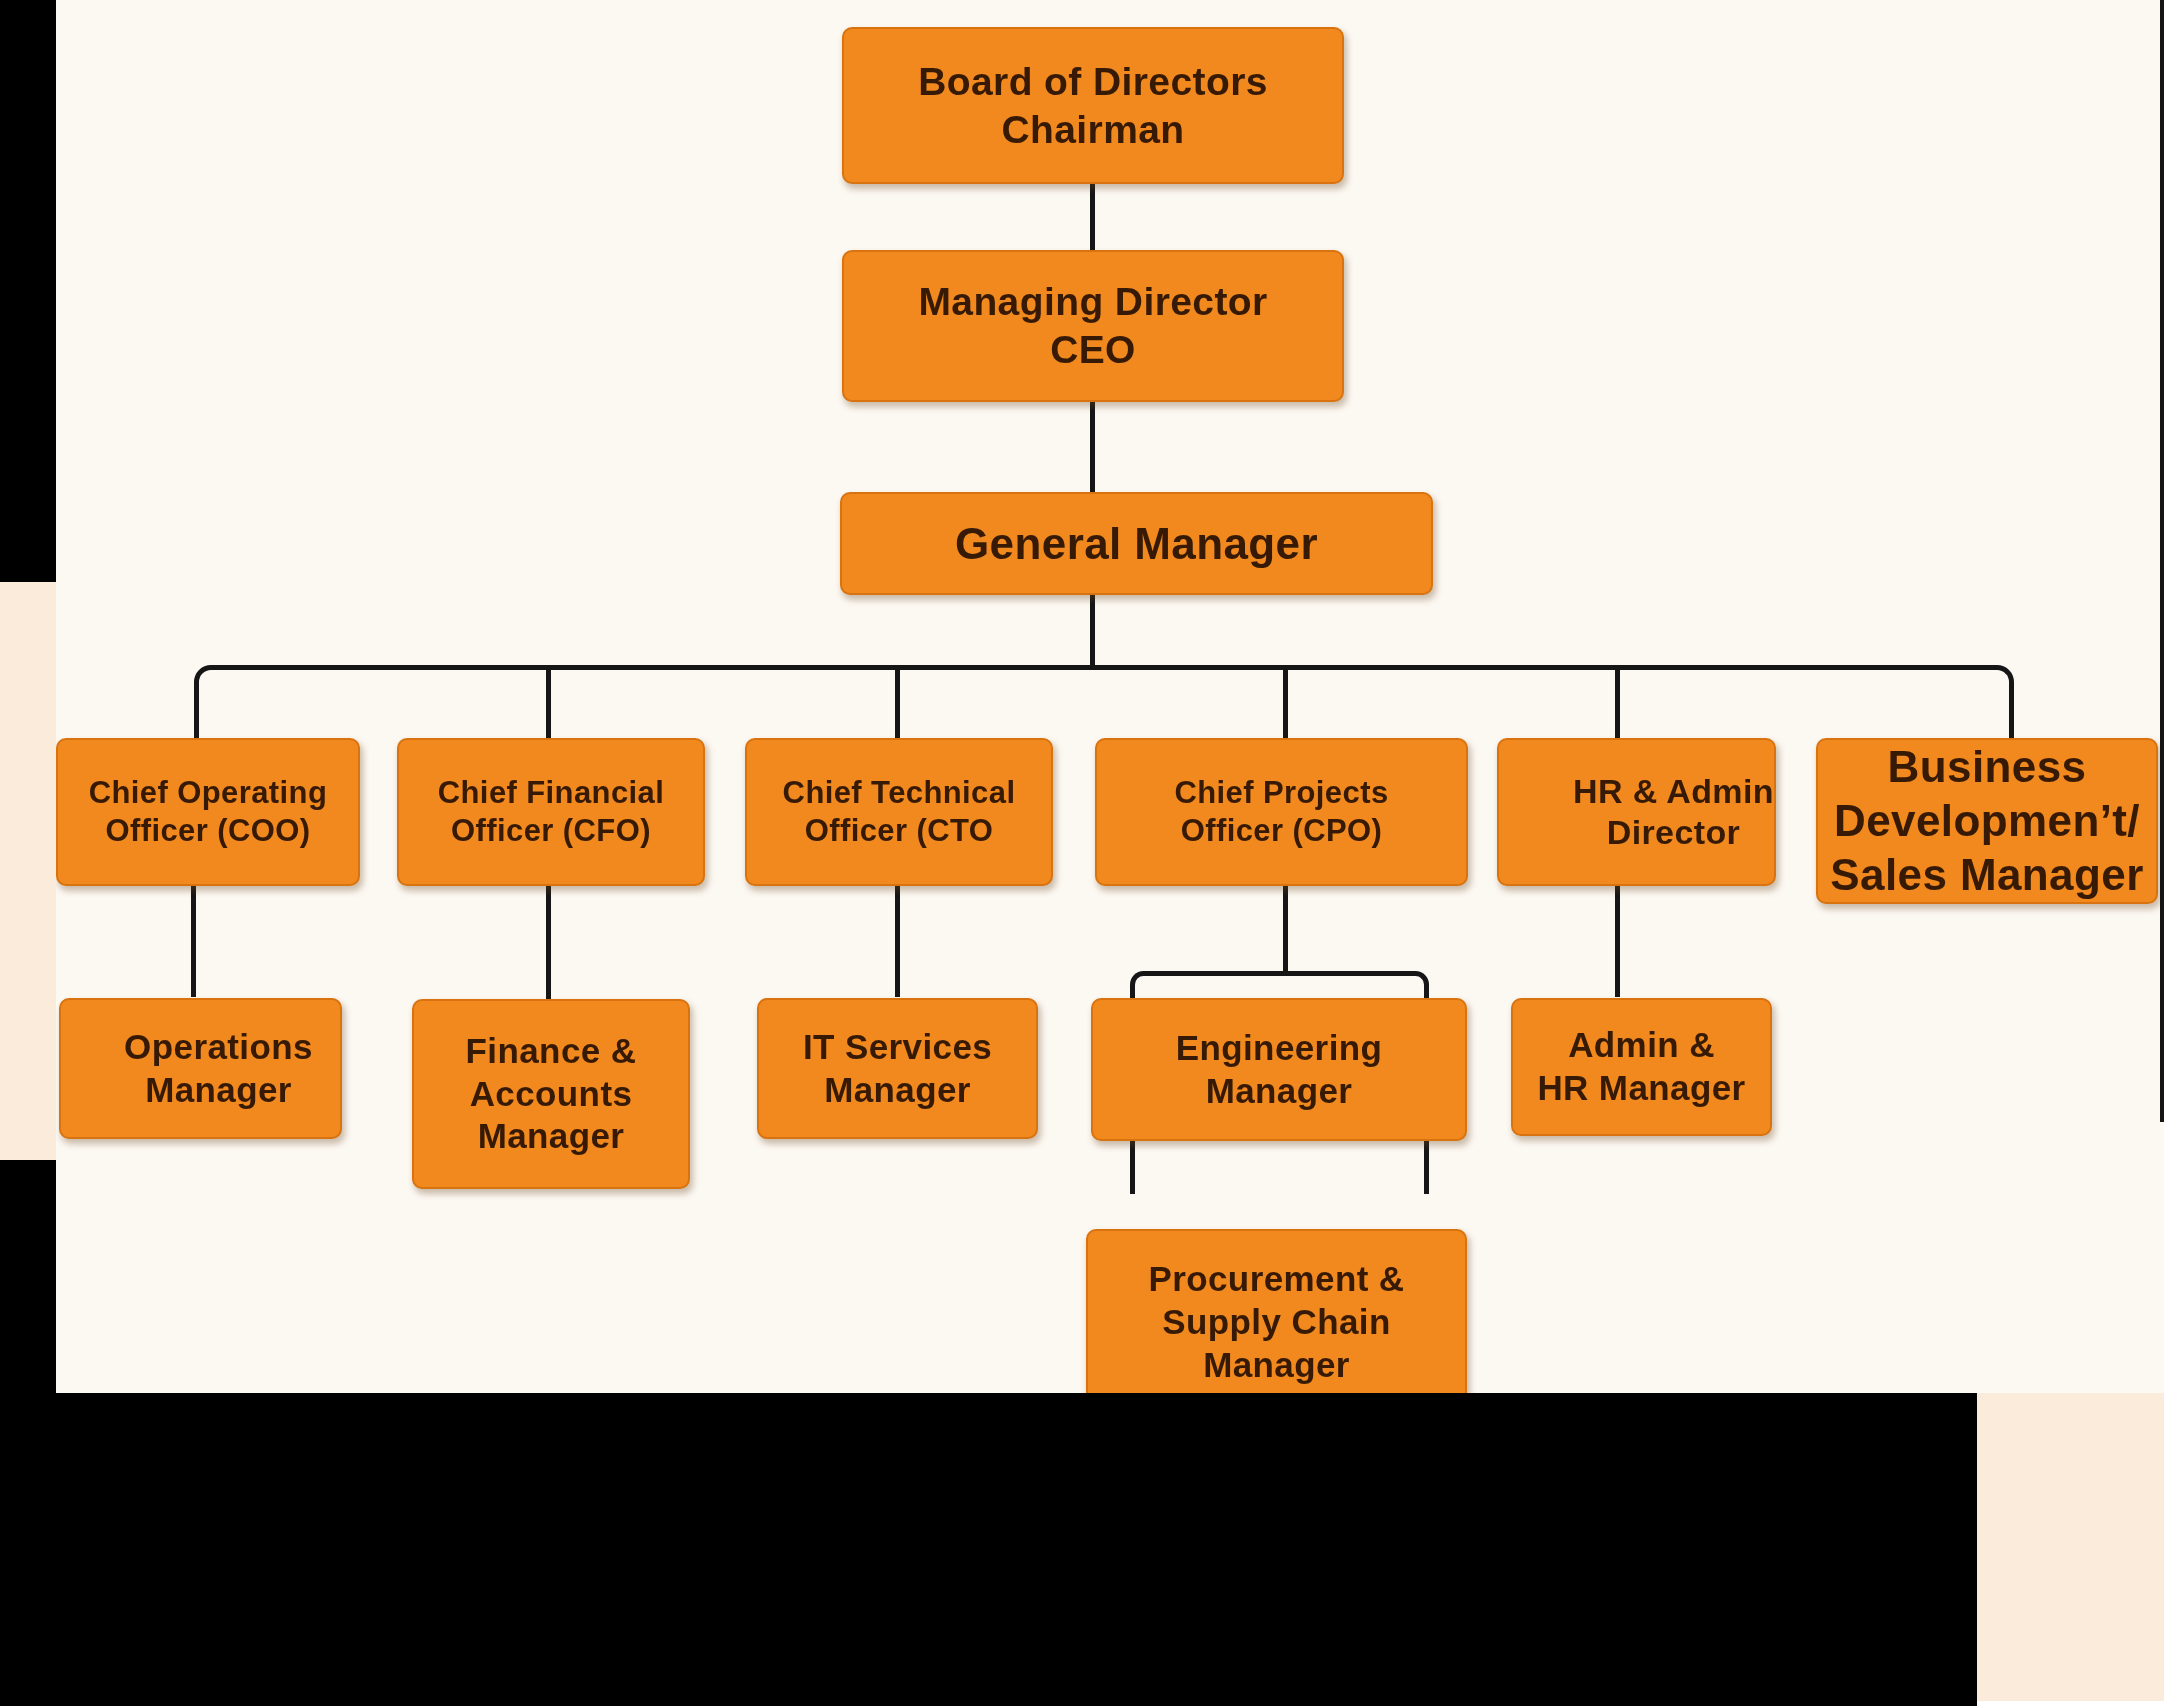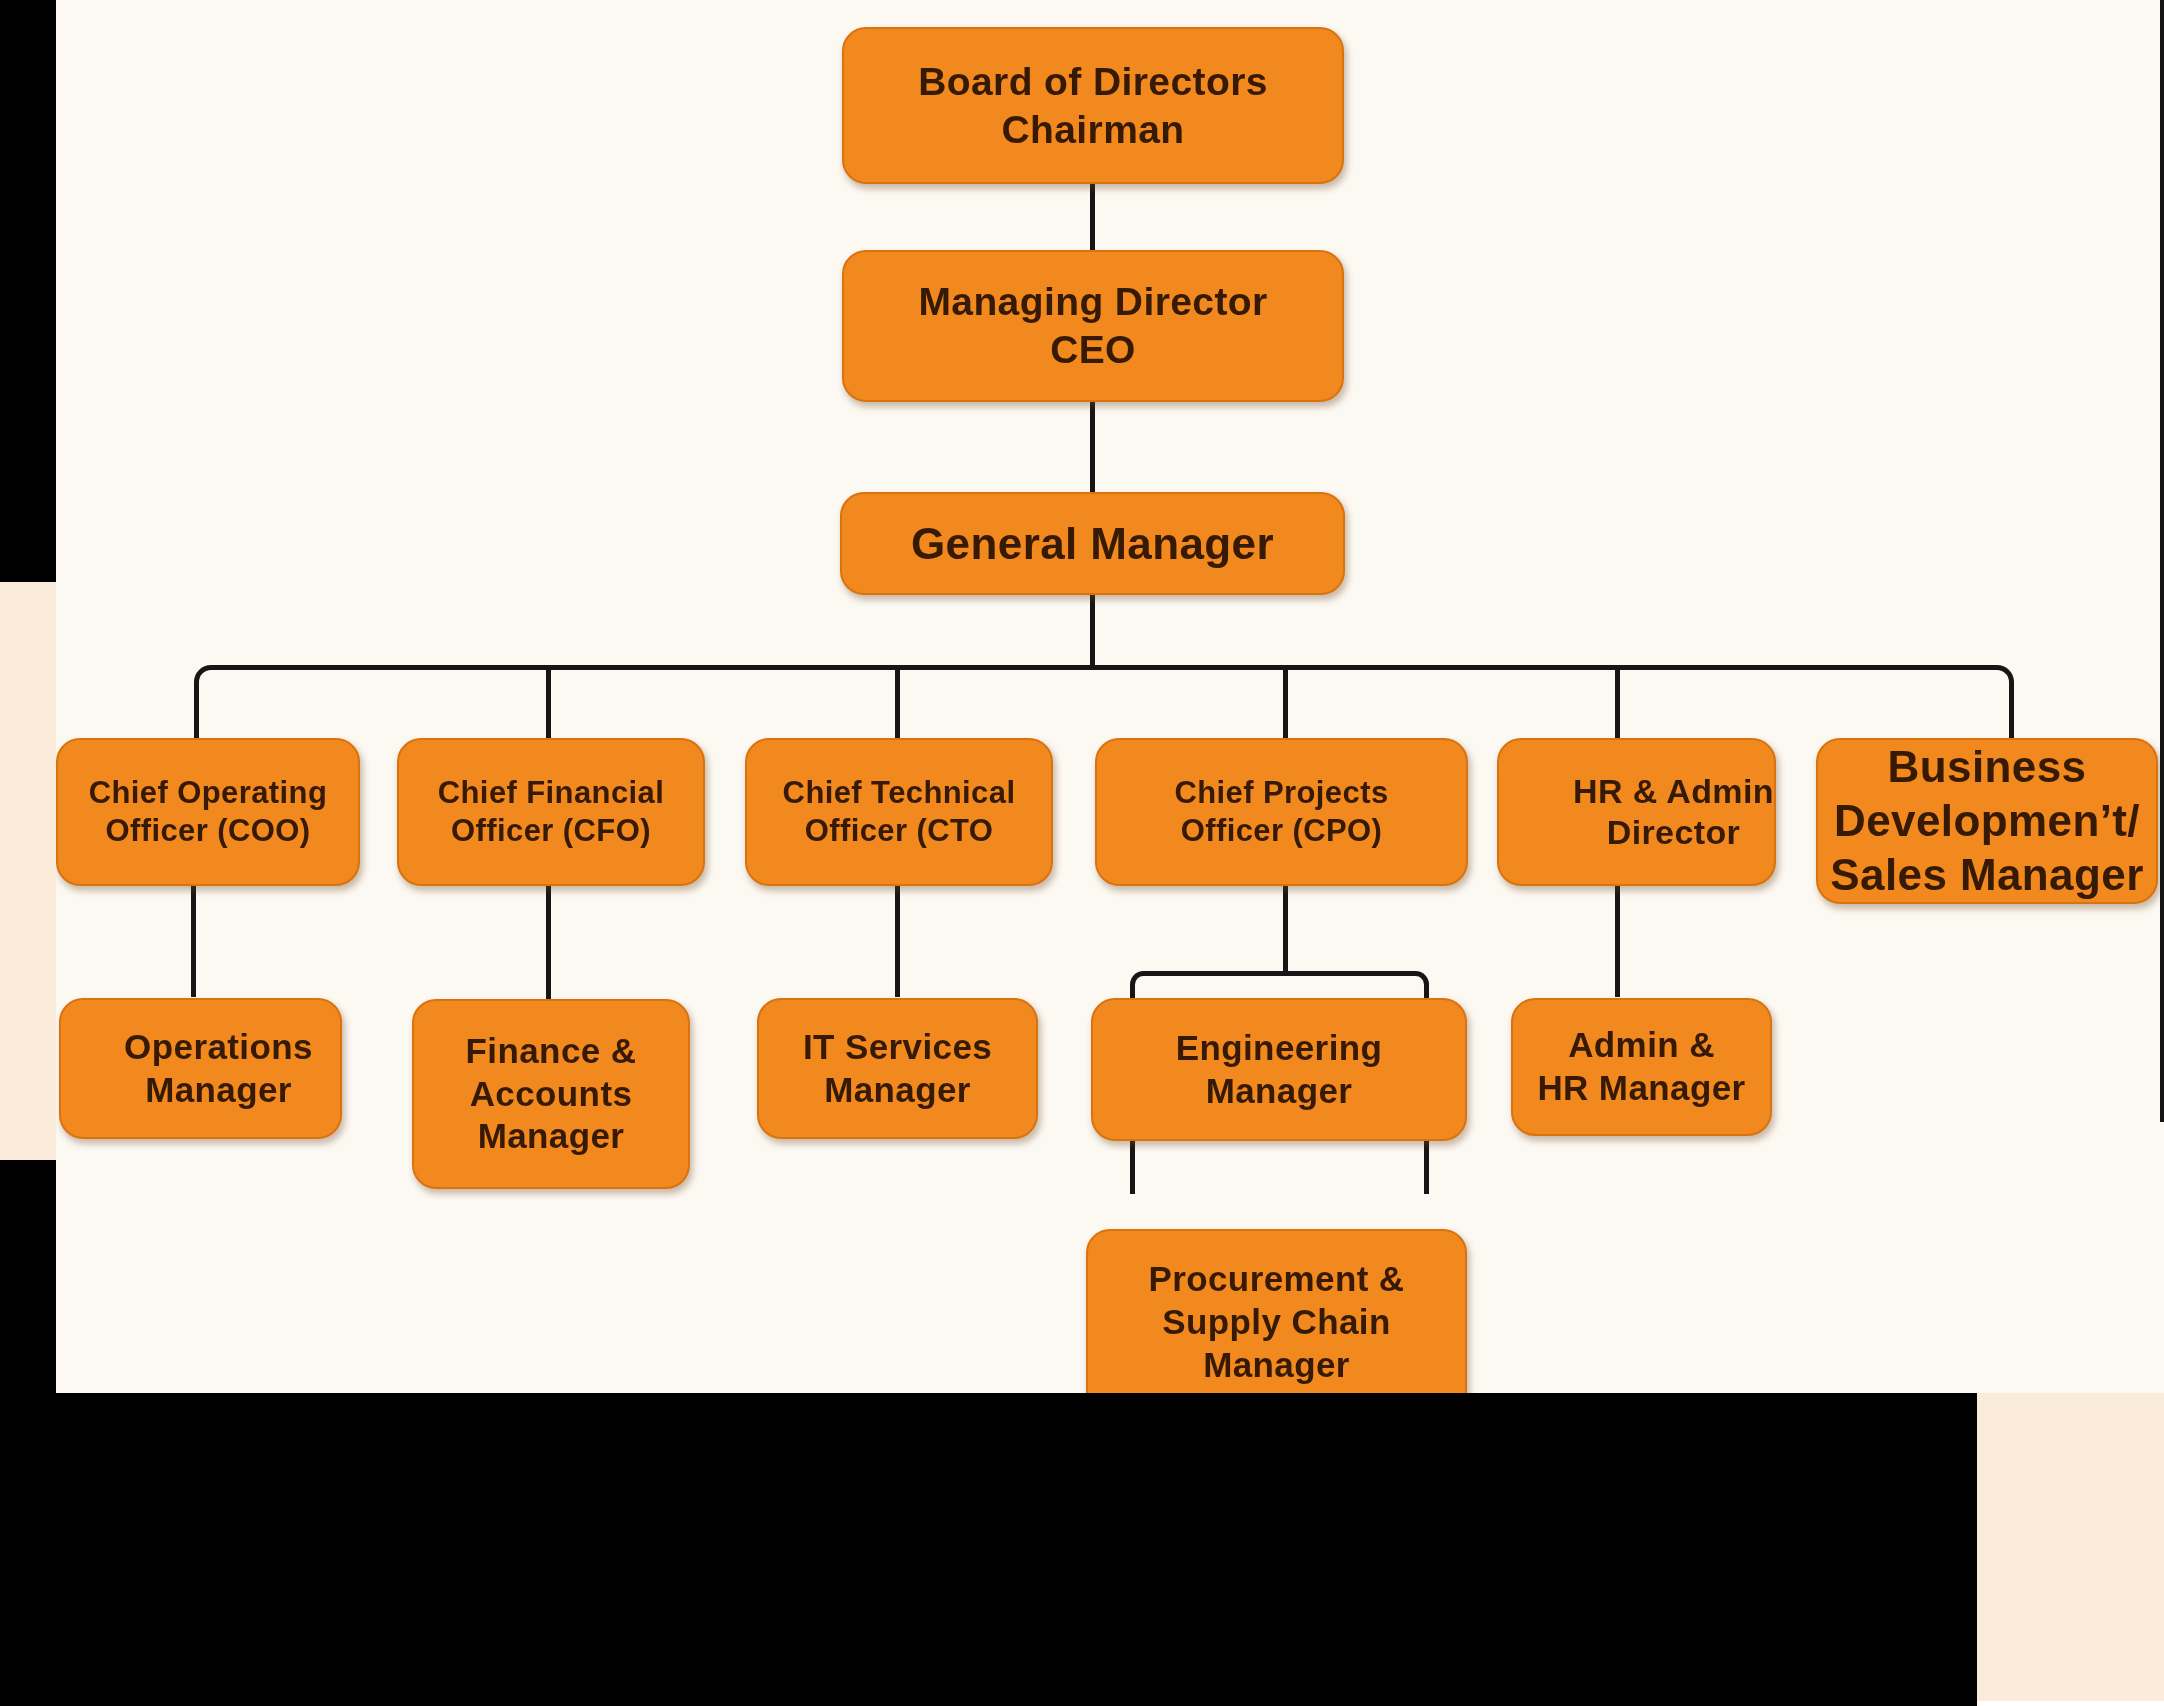--- a/index.html
+++ b/index.html
@@ -9,21 +9,21 @@
     font-family: "Liberation Sans", sans-serif;
     overflow: hidden; position: relative;
   }
   .canvas { position: absolute; left: 0; top: 0; width: 2165px; height: 1706px; }
 
   
   .node {
     position: absolute;
     background: #F1891E;
     border: 2.5px solid #D8730F;
-    border-radius: 24px;
+    border-radius: 10px;
     box-shadow: 2.5px 4.2px 5.9px rgba(110, 75, 35, 0.35);
     display: flex; align-items: center; justify-content: center;
     box-sizing: border-box;
     text-align: center;
   }
   .node .label {
     white-space: pre-line;
     font-weight: bold;
     color: #371A05;
     line-height: 1.22;
@@ -78,21 +78,21 @@
   <div class="node" style="left:842px; top:27px; width:502px; height:157px; font-size:39px;">
     <span class="label">Board of Directors
 Chairman</span>
   </div>
 
   <div class="node" style="left:842px; top:250px; width:502px; height:152px; font-size:39px;">
     <span class="label">Managing Director
 CEO</span>
   </div>
 
-  <div class="node" style="left:840px; top:492px; width:505px; height:103px; font-size:44px;">
+  <div class="node" style="left:840px; top:492px; width:593px; height:103px; font-size:44px;">
     <span class="label">General Manager</span>
   </div>
 
   <div class="node" style="left:56px; top:738px; width:304px; height:148px; font-size:31px;">
     <span class="label">Chief Operating
 Officer (COO)</span>
   </div>
 
   <div class="node" style="left:397px; top:738px; width:308px; height:148px; font-size:31px;">
     <span class="label">Chief Financial

